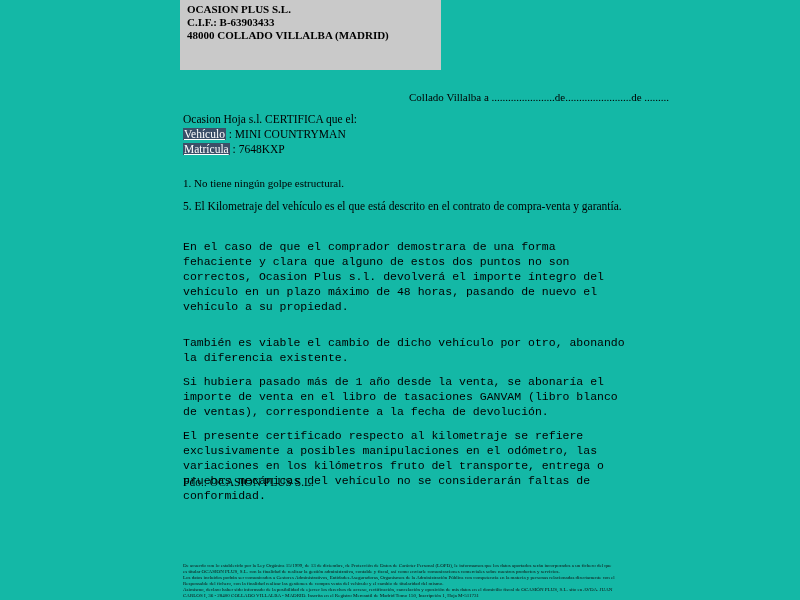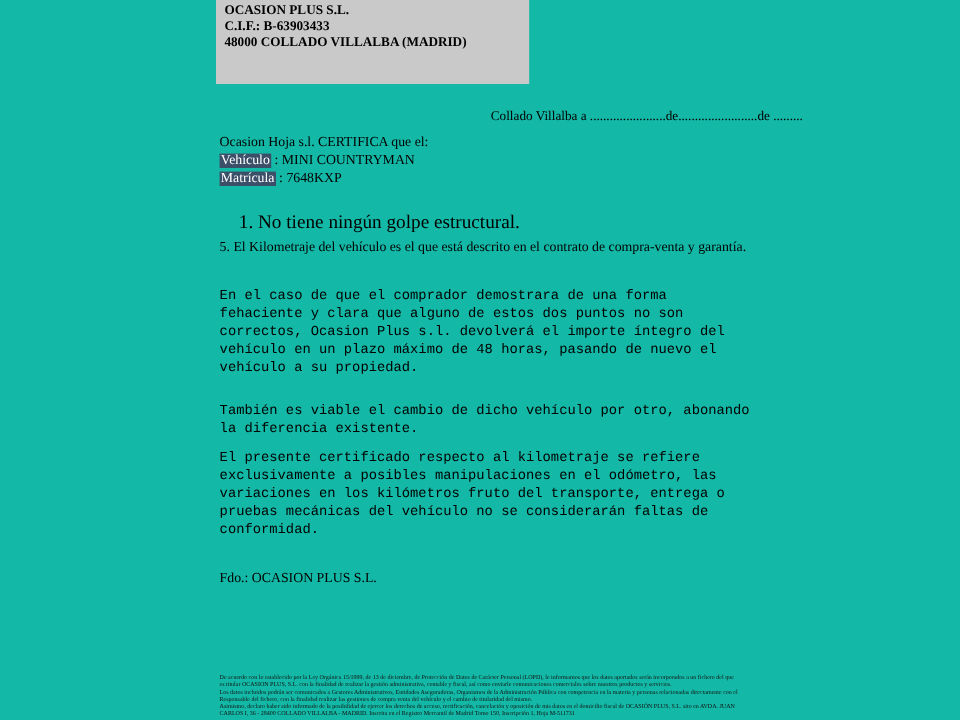--- a/index.html
+++ b/index.html
@@ -27,25 +27,26 @@
   .date-line{
     position:absolute;left:374px;top:91px;
     font-size:11px;white-space:nowrap;margin-left:35px;
   }
 
   
   .certify{position:absolute;left:183px;top:112px;font-size:11.5px;line-height:15px;}
   .certify .row{white-space:nowrap;}
   .hl{
     background:#3c4f68;color:#ffffff;
+    text-decoration:underline;
     padding:0 1px;
   }
 
   
-  .point1{position:absolute;left:183px;top:177px;font-size:16px;margin-left:16px;}
+  .point1{position:absolute;left:183px;top:177px;font-size:11px;}
   .point2{position:absolute;left:183px;top:200px;font-size:11.5px;}
 
   
   .bodytext{
     position:absolute;left:183px;top:239px;width:444px;
     font-size:11.5px;line-height:15px;font-family:Liberation Mono, monospace;
   }
   .bodytext p{margin:0 0 0 0;}
   .bodytext p + p{margin-top:21px;}
   .bodytext p.gap{margin-top:9px;}
@@ -82,20 +83,21 @@
       <span class="hl">Matrícula</span><span> : 7648KXP</span>
     </div>
   </div>
 
   <div class="point1">1. No tiene ningún golpe estructural.</div>
   <div class="point2">5. El Kilometraje del vehículo es el que está descrito en el contrato de compra-venta y garantía.</div>
 
   <div class="bodytext">
     <p>En el caso de que el comprador demostrara de una forma fehaciente y clara que alguno de estos dos puntos no son correctos, Ocasion Plus s.l. devolverá el importe íntegro del vehículo en un plazo máximo de 48 horas, pasando de nuevo el vehículo a su propiedad.</p>
     <p>También es viable el cambio de dicho vehículo por otro, abonando la diferencia existente.</p>
+    <p class="gap">Si hubiera pasado más de 1 año desde la venta, se abonaría el importe de venta en el libro de tasaciones GANVAM (libro blanco de ventas), correspondiente a la fecha de devolución.</p>
     <p class="gap">El presente certificado respecto al kilometraje se refiere exclusivamente a posibles manipulaciones en el odómetro, las variaciones en los kilómetros fruto del transporte, entrega o pruebas mecánicas del vehículo no se considerarán faltas de conformidad.</p>
   </div>
 
   <div class="signature">Fdo.: OCASION PLUS S.L.</div>
 
   <div class="legal">
     <p>De acuerdo con lo establecido por la Ley Orgánica 15/1999, de 13 de diciembre, de Protección de Datos de Carácter Personal (LOPD), le informamos que los datos aportados serán incorporados a un fichero del que es titular OCASION PLUS, S.L. con la finalidad de realizar la gestión administrativa, contable y fiscal, así como enviarle comunicaciones comerciales sobre nuestros productos y servicios.</p>
     <p>Los datos incluidos podrán ser comunicados a Gestores Administrativos, Entidades Aseguradoras, Organismos de la Administración Pública con competencia en la materia y personas relacionadas directamente con el Responsable del fichero, con la finalidad realizar las gestiones de compra venta del vehículo y el cambio de titularidad del mismo.</p>
     <p>Asimismo, declaro haber sido informado de la posibilidad de ejercer los derechos de acceso, rectificación, cancelación y oposición de mis datos en el domicilio fiscal de OCASIÓN PLUS, S.L. sito en AVDA. JUAN CARLOS I, 36 - 28400 COLLADO VILLALBA - MADRID. Inscrita en el Registro Mercantil de Madrid Tomo 150, Inscripción 1, Hoja M-511731</p>
   </div>

